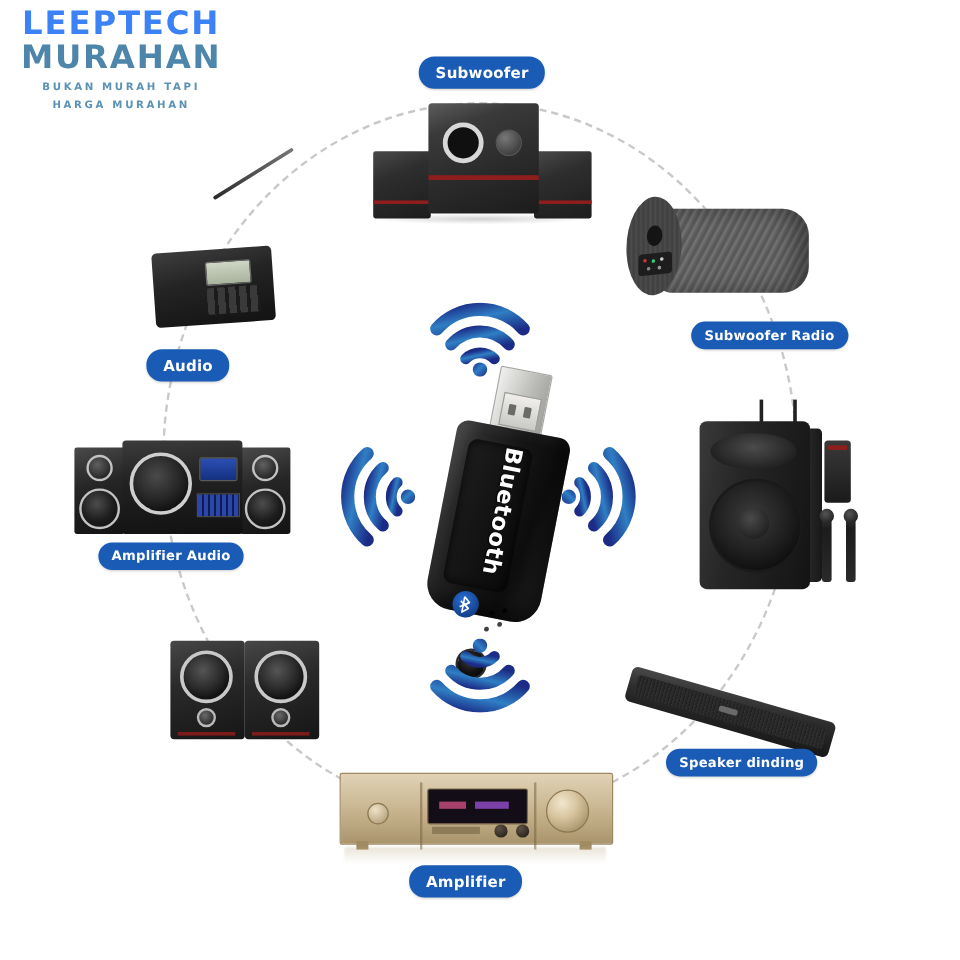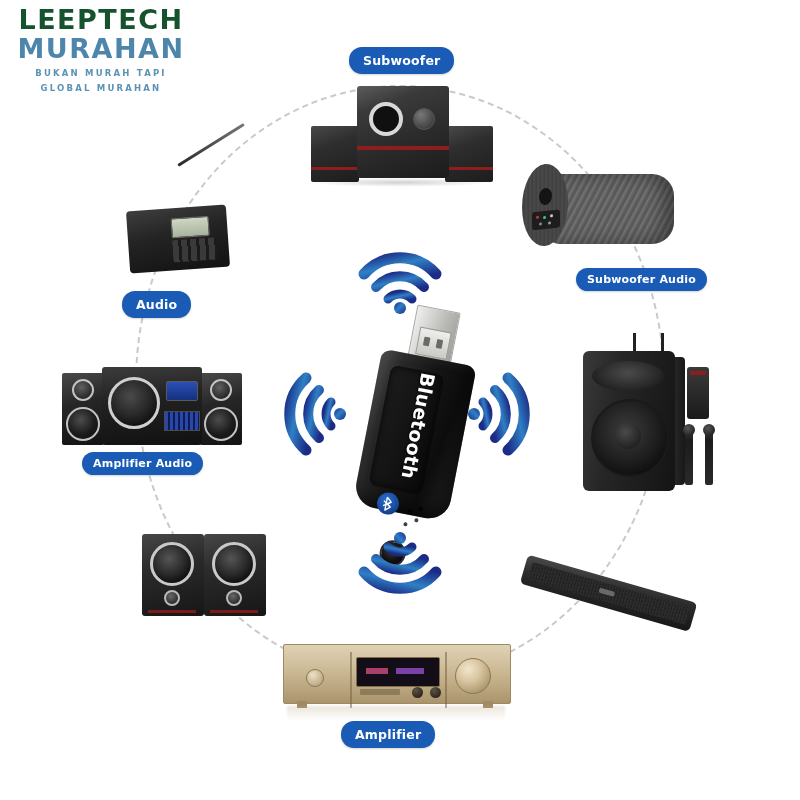--- a/index.html
+++ b/index.html
@@ -25,21 +25,21 @@
     top: 6px;
     width: 190px;
     text-align: center;
     user-select: none;
   }
   .logo-line1 {
     font-family: "DejaVu Sans", sans-serif;
     font-weight: bold;
     font-size: 27px;
     letter-spacing: 1.5px;
-    color: #14532d;
+    color: #3b82f6;
     line-height: 1.05;
   }
   .logo-line2 {
     font-family: "DejaVu Sans", sans-serif;
     font-weight: bold;
     font-size: 27px;
     letter-spacing: 1.5px;
     color: #4e86ab;
     line-height: 1.1;
   }
@@ -429,21 +429,21 @@
 </style>
 </head>
 <body>
 
 <div id="stage">
 
   <div id="logo">
     <div class="logo-line1">LEEPTECH</div>
     <div class="logo-line2">MURAHAN</div>
     <div class="logo-tag">BUKAN MURAH TAPI</div>
-    <div class="logo-tag">GLOBAL MURAHAN</div>
+    <div class="logo-tag">HARGA MURAHAN</div>
   </div>
 
   <div id="orbit"></div>
 
   <div class="prod" id="p-subwoofer">
     <div class="sat" id="sat-l"></div>
     <div class="sat" id="sat-r"></div>
     <div class="sub-main">
       <div class="sub-port"></div>
       <div class="sub-knob"></div>
@@ -633,23 +633,24 @@
         <path d="M6 40 A 48 48 0 0 0 78 40" stroke-width="11"></path>
         <path d="M18 27 A 32 32 0 0 0 66 27" stroke-width="10"></path>
         <path d="M30 15 A 17 17 0 0 0 54 15" stroke-width="9"></path>
       </g>
       <circle cx="42" cy="6" r="6" fill="url(#gBot)"></circle>
     </svg>
   </div>
 
   <div class="label" id="lbl-subwoofer">Subwoofer</div>
 
-  <div class="label small" id="lbl-subwoofer-mobil">Subwoofer Audio</div>
-
-
+  <div class="label small" id="lbl-subwoofer-mobil">Subwoofer Radio</div>
+
+
+  <div class="label small" id="lbl-speaker-dinding">Speaker dinding</div>
 
   <div class="label" id="lbl-amplifier">Amplifier</div>
 
 
   <div class="label small" id="lbl-multimedia">Amplifier Audio</div>
 
   <div class="label" id="lbl-radio">Audio</div>
 
 </div>
 

